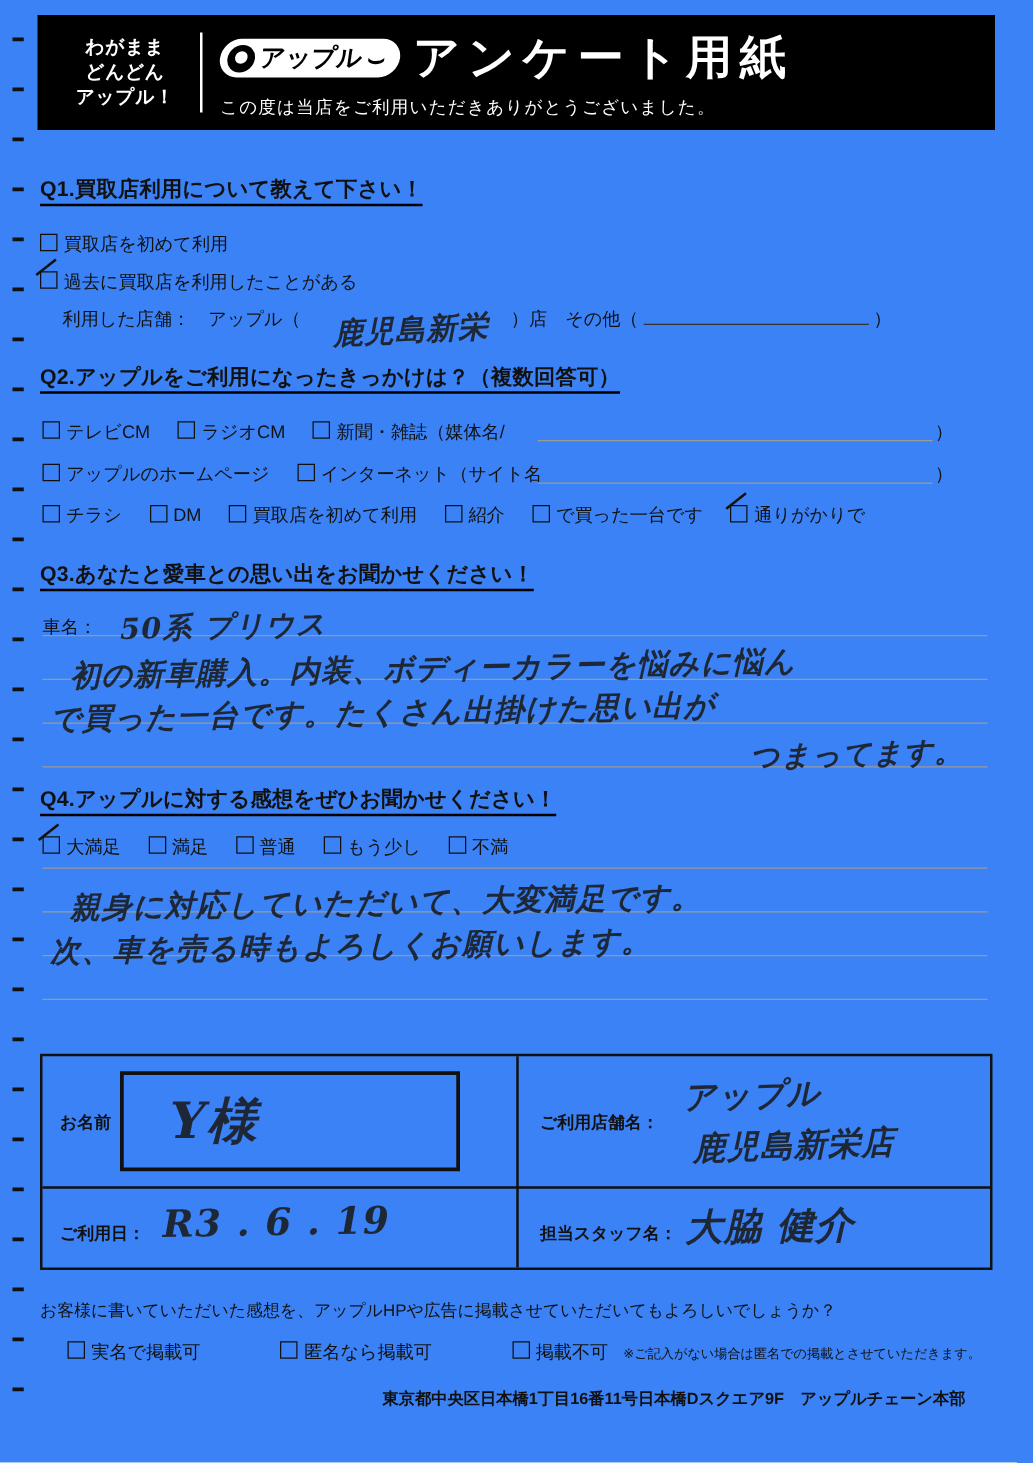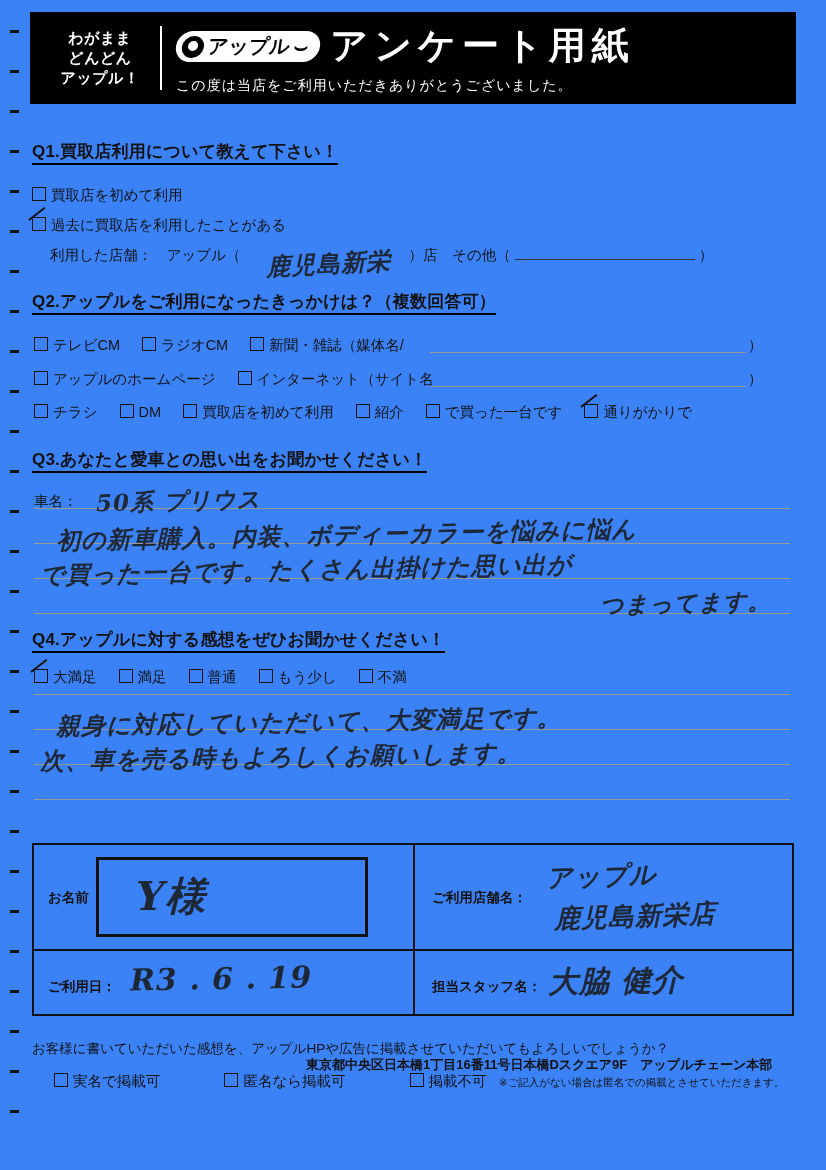--- a/index.html
+++ b/index.html
@@ -389,14 +389,14 @@
 
   <div class="footer-text" style="left:32px; top:1040px;">お客様に書いていただいた感想を、アップルHPや広告に掲載させていただいてもよろしいでしょうか？</div>
 
   <div class="line-row" style="left:34px; top:1072px;padding-left:20px;">
     <span class="opt" style="margin-right:60px"><span class="cb"></span><span>実名で掲載可</span></span>
     <span class="opt" style="margin-right:60px"><span class="cb"></span><span>匿名なら掲載可</span></span>
     <span class="opt" style="margin-right:8px"><span class="cb"></span><span>掲載不可</span></span>
     <span class="footer-note">※ご記入がない場合は匿名での掲載とさせていただきます。</span>
   </div>
 
-  <div class="footer-addr" style="left:306px; top:1056px;">東京都中央区日本橋1丁目16番11号日本橋Dスクエア9F　アップルチェーン本部</div>
+  <div class="footer-addr" style="left:306px; top:1110px;">東京都中央区日本橋1丁目16番11号日本橋Dスクエア9F　アップルチェーン本部</div>
 </div>
 
 </body></html>

